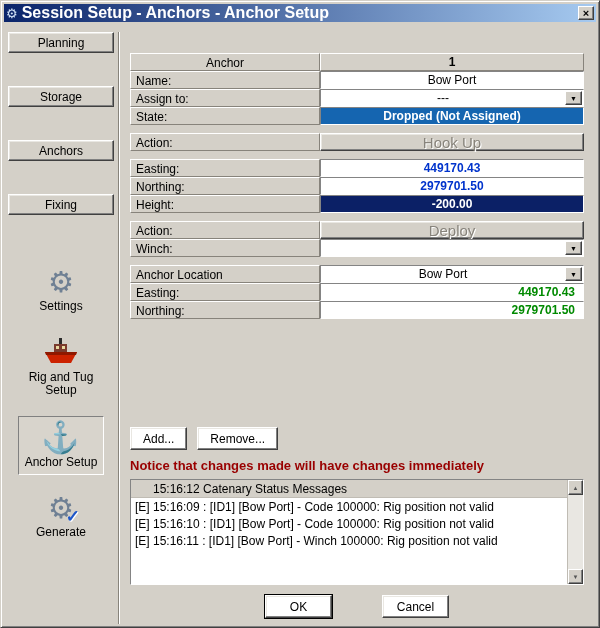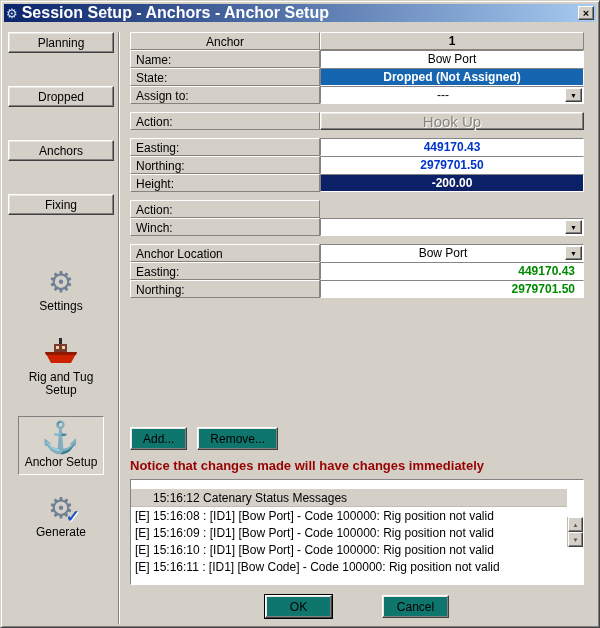--- a/index.html
+++ b/index.html
@@ -52,21 +52,21 @@
   .nav-item.selected{border-color:#808080 #fff #fff #808080;background:#d8d4cc;}
   .nav-label{font-size:12px;line-height:13px;}
   .glyph-icon{font-size:29px;line-height:29px;}
   .gear-icon{color:#6f8094;}
   .anchor-icon{color:#323e58;font-size:31px;line-height:31px;}
   .gear-check{position:relative;color:#6f8094;}
   .gear-check .check{position:absolute;right:-6px;bottom:-2px;font-size:17px;line-height:17px;font-weight:bold;color:#1e56c8;text-shadow:1px 1px 0 #fff;}
 
   .separator{width:0;border-left:1px solid #87837b;border-right:1px solid #ffffff;margin:0 2px;}
 
-  .main{flex:1;padding:0 12px 6px 8px;display:flex;flex-direction:column;min-width:0;}
+  .main{flex:1;padding:0 12px 6px 8px;display:flex;flex-direction:column;min-width:0;margin-top:21px;}
 
   
   .frow{display:flex;height:18px;flex:0 0 18px;}
   .fgap{height:8px;flex:0 0 8px;}
   .flabel{
     width:190px;flex:0 0 190px;background:#d4d0c8;
     border:1px solid;border-color:#fff #87837b #87837b #fff;
     padding:1px 5px 0 5px;display:flex;align-items:center;
   }
   .flabel.center{justify-content:center;}
@@ -89,32 +89,32 @@
     box-shadow:inset -1px -1px 0 #808080, inset 1px 1px 0 #e9e7e2;
     color:#88847c;text-shadow:1px 1px 0 #fff;
     font-family:"Liberation Sans",sans-serif;font-size:15px;
     display:flex;align-items:center;justify-content:center;
   }
 
   .spacer-flex{flex:1 1 auto;min-height:95px;}
 
   
   .btn{
-    background:#0f766e;cursor:pointer;height:23px;padding:0 12px;
+    background:#ffffff;cursor:pointer;height:23px;padding:0 12px;
     border:1px solid;border-color:#fff #404040 #404040 #fff;
     box-shadow:inset -1px -1px 0 #808080, inset 1px 1px 0 #e9e7e2;
     font-family:"Liberation Sans",sans-serif;font-size:12px;color:#000;
   }
   .btn-row{display:flex;gap:10px;flex:0 0 auto;}
   .notice{margin-top:8px;flex:0 0 auto;font-weight:bold;font-size:13px;color:var(--notice-red);}
 
   .log-box{
     margin-top:6px;height:106px;flex:0 0 106px;background:#fff;
     border:1px solid;border-color:#848484 #fff #fff #848484;
-    display:flex;overflow:hidden;align-items:center;
+    display:flex;overflow:hidden;
   }
   .log-content{flex:1;display:flex;flex-direction:column;min-width:0;}
   .log-header{background:#d4d0c8;height:18px;flex:0 0 18px;display:flex;align-items:center;padding-left:22px;border-bottom:1px solid #c0bcb4;}
   .log-msg{height:17px;flex:0 0 17px;display:flex;align-items:center;padding-left:4px;white-space:nowrap;overflow:hidden;}
   .scrollbar{width:16px;flex:0 0 16px;display:flex;flex-direction:column;background:#e9e7e2;border-left:1px solid #c0bcb4;}
   .scroll-btn{
     height:15px;flex:0 0 15px;background:#d4d0c8;cursor:pointer;padding:0;
     border:1px solid;border-color:#fff #404040 #404040 #fff;box-shadow:inset -1px -1px 0 #808080;
     font-size:6px;color:#555;display:flex;align-items:center;justify-content:center;
   }
@@ -134,21 +134,21 @@
     <span class="title-text">Session Setup - Anchors -  Anchor Setup</span>
     <button class="close-btn">
         <span>×</span>
       </button>
   </div>
 
   <div class="client">
 
     <div class="sidebar">
       <button class="tab">Planning</button>
-      <button class="tab">Dropped</button>
+      <button class="tab">Storage</button>
       <button class="tab">Anchors</button>
       <button class="tab">Fixing</button>
 
       <div class="nav-items">
 
         <div class="nav-item">
           <span class="glyph-icon gear-icon">⚙</span>
           <span class="nav-label">Settings</span>
         </div>
 
@@ -187,34 +187,34 @@
         <div class="flabel center cell-head" style="font-weight:normal;">Anchor</div>
         <div class="fvalue cell-head">1</div>
       </div>
 
       <div class="frow">
         <div class="flabel">Name:</div>
         <div class="fvalue cell-white">Bow Port</div>
       </div>
 
       <div class="frow">
-        <div class="flabel">State:</div>
-        <div class="fvalue cell-state">Dropped (Not Assigned)</div>
-      </div>
-
-      <div class="frow">
         <div class="flabel">Assign to:</div>
         <div class="fvalue cell-white dropdown">
           <span>---</span>
           <button class="dd-arrow">
               <span>▼</span>
             </button>
         </div>
       </div>
 
+      <div class="frow">
+        <div class="flabel">State:</div>
+        <div class="fvalue cell-state">Dropped (Not Assigned)</div>
+      </div>
+
       <div class="fgap"></div>
 
       <div class="frow">
         <div class="flabel">Action:</div>
         <button class="action-btn">Hook Up</button>
       </div>
 
       <div class="fgap"></div>
 
       <div class="frow">
@@ -227,20 +227,21 @@
       </div>
       <div class="frow">
         <div class="flabel">Height:</div>
         <div class="fvalue cell-height">-200.00</div>
       </div>
 
       <div class="fgap"></div>
 
       <div class="frow">
         <div class="flabel">Action:</div>
+        <button class="action-btn">Deploy</button>
       </div>
       <div class="frow">
         <div class="flabel">Winch:</div>
         <div class="fvalue cell-white dropdown">
           <span></span>
           <button class="dd-arrow">
               <span>▼</span>
             </button>
         </div>
       </div>
@@ -270,24 +271,23 @@
       <div class="btn-row">
         <button class="btn">Add...</button>
         <button class="btn">Remove...</button>
       </div>
 
       <div class="notice">Notice that changes made will have changes immediately</div>
 
       <div class="log-box">
         <div class="log-content">
           <div class="log-header">15:16:12  Catenary Status Messages</div>
-          <div class="log-msg">[E] 15:16:08 : [ID1] [Bow Port] - Code 100000: Rig position not valid</div>
           <div class="log-msg">[E] 15:16:09 : [ID1] [Bow Port] - Code 100000: Rig position not valid</div>
           <div class="log-msg">[E] 15:16:10 : [ID1] [Bow Port] - Code 100000: Rig position not valid</div>
-          <div class="log-msg">[E] 15:16:11 : [ID1] [Bow Code] - Code 100000: Rig position not valid</div>
+          <div class="log-msg">[E] 15:16:11 : [ID1] [Bow Port] - Winch 100000: Rig position not valid</div>
         </div>
         <div class="scrollbar">
           <button class="scroll-btn">
               <span>▲</span>
             </button>
           <div class="scroll-track"></div>
           <button class="scroll-btn">
               <span>▼</span>
             </button>
         </div>

